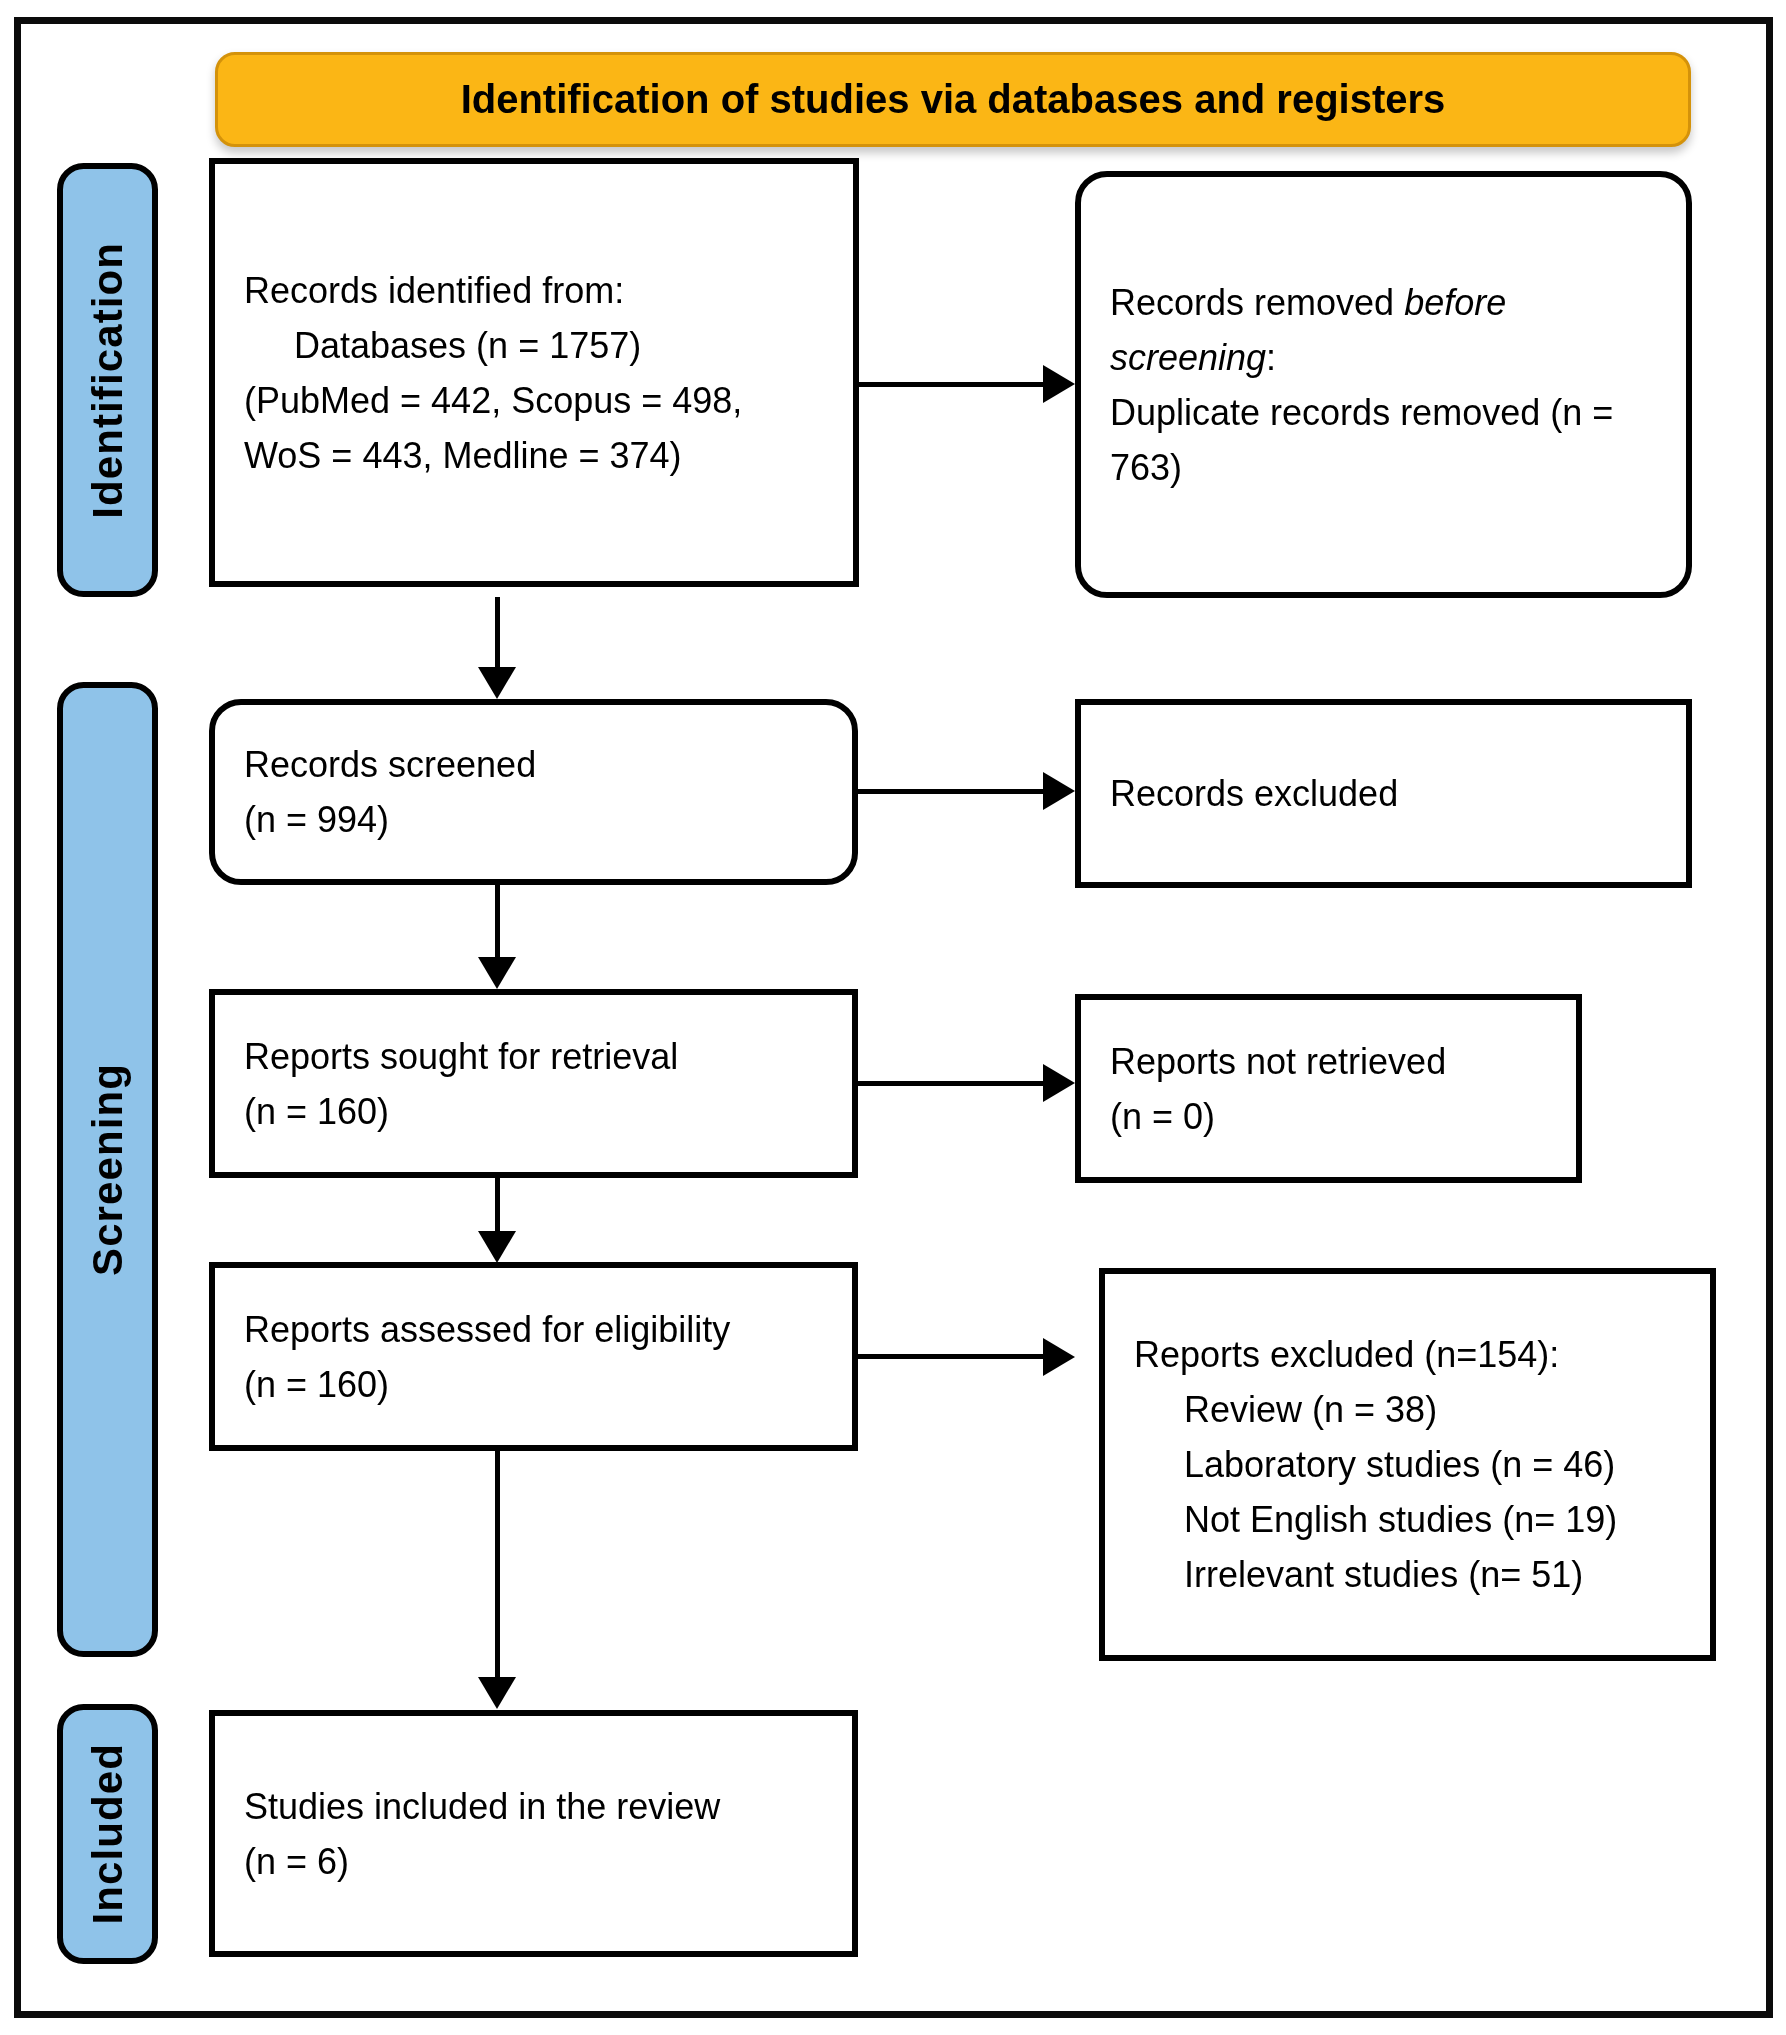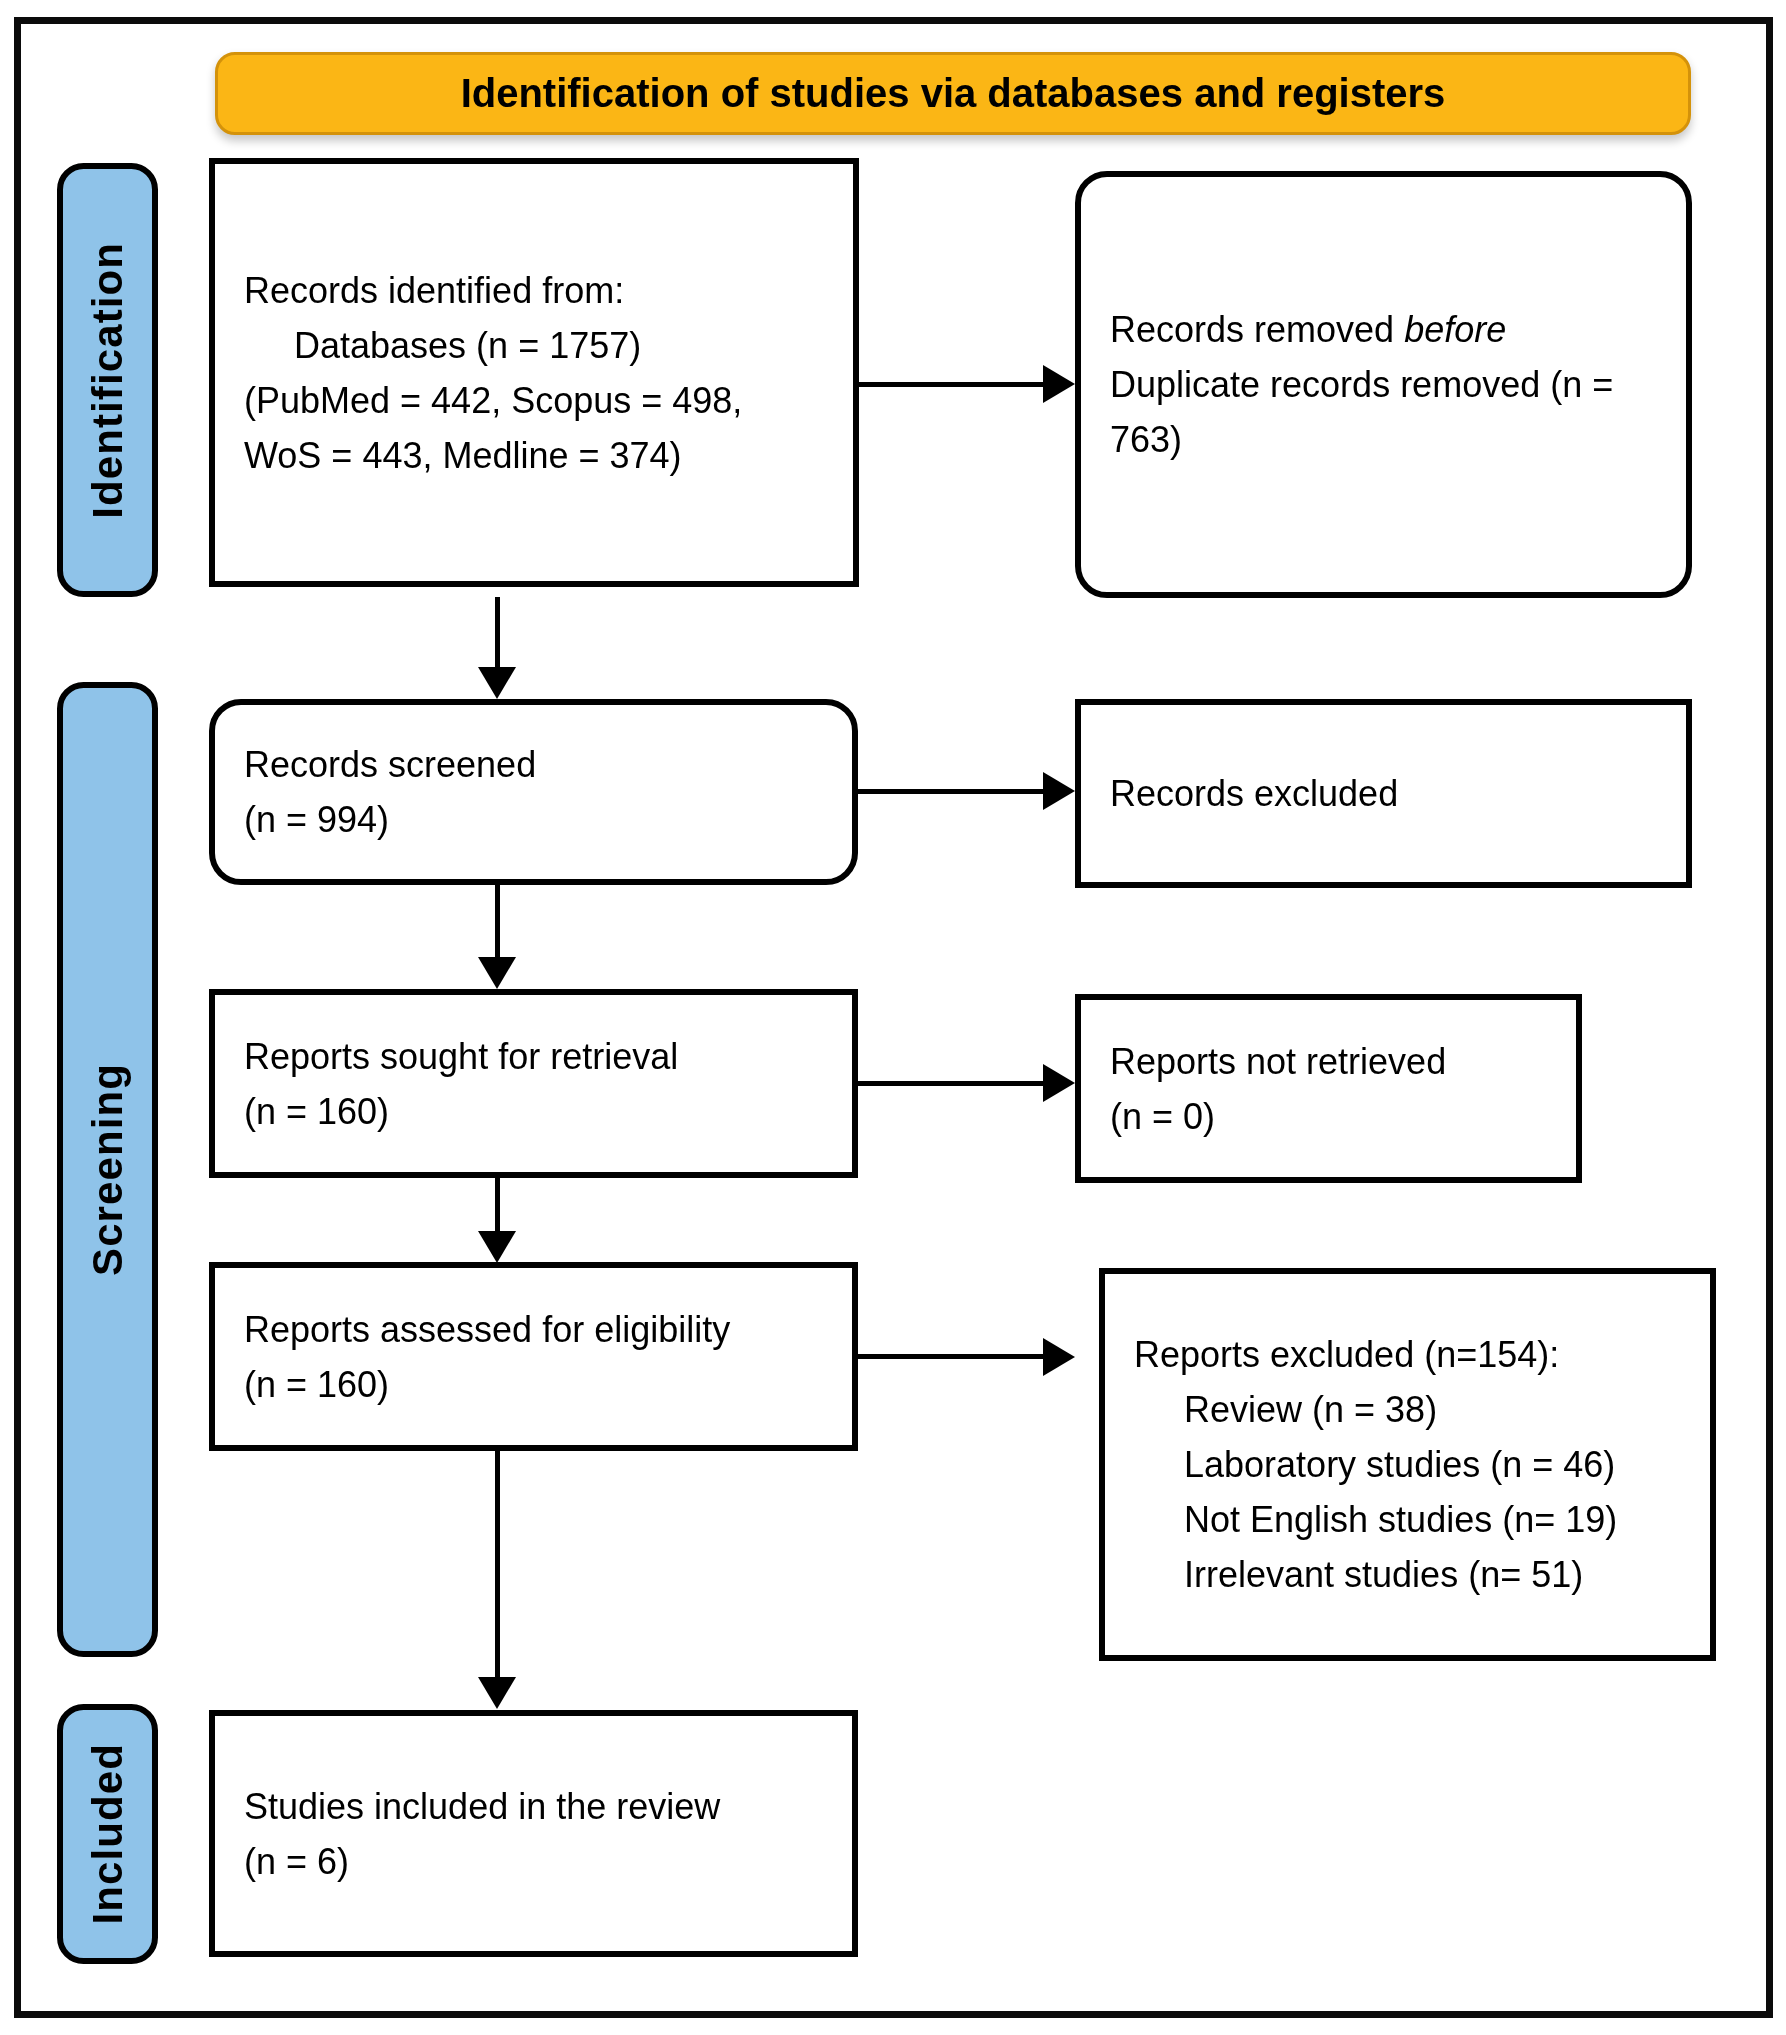--- a/index.html
+++ b/index.html
@@ -6,21 +6,21 @@
   .canvas{
     position:relative;width:1786px;height:2035px;background:#ffffff;
     font-family:"Liberation Sans",sans-serif;color:#000;overflow:hidden;
   }
   .frame{
     position:absolute;left:14px;top:16.6px;width:1759px;height:2001px;
     border:7.2px solid #0b0b0b;box-sizing:border-box;background:transparent;
   }
   
   .banner{
-    position:absolute;left:215px;top:52px;width:1476px;height:83px;
+    position:absolute;left:215px;top:52px;width:1476px;height:95px;
     background:var(--banner-fill,#FBB615);
     border:3.9px solid var(--banner-border,#D4920A);
     border-radius:20px;box-sizing:border-box;
     display:flex;align-items:center;justify-content:center;
     font-weight:bold;font-size:40px;
     box-shadow:0 5.5px 10px rgba(0,0,0,0.22);
   }
   
   .stage{
     position:absolute;left:57px;width:101px;
@@ -88,20 +88,21 @@
   </div>
 
   <div class="box" id="box-records-identified">
       <div class="line">Records identified from:</div>
       <div class="line">     Databases (n = 1757)</div>
       <div class="line">(PubMed = 442, Scopus = 498,</div>
       <div class="line">WoS = 443, Medline = 374)</div>
     </div>
   <div class="box" id="box-records-removed">
       <div class="line"><span>Records removed </span><span class="it">before</span></div>
+      <div class="line"><span class="it">screening</span><span>:</span></div>
       <div class="line">Duplicate records removed (n =</div>
       <div class="line">763)</div>
     </div>
   <div class="box" id="box-records-screened">
       <div class="line">Records screened</div>
       <div class="line">(n = 994)</div>
     </div>
   <div class="box" id="box-records-excluded">
       <div class="line">Records excluded</div>
     </div>

